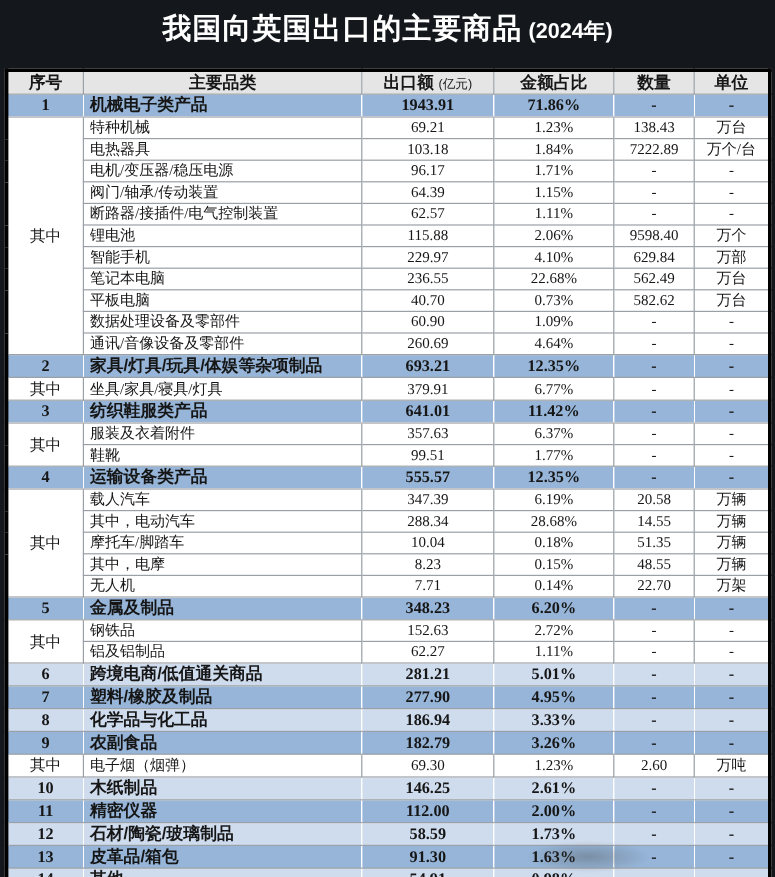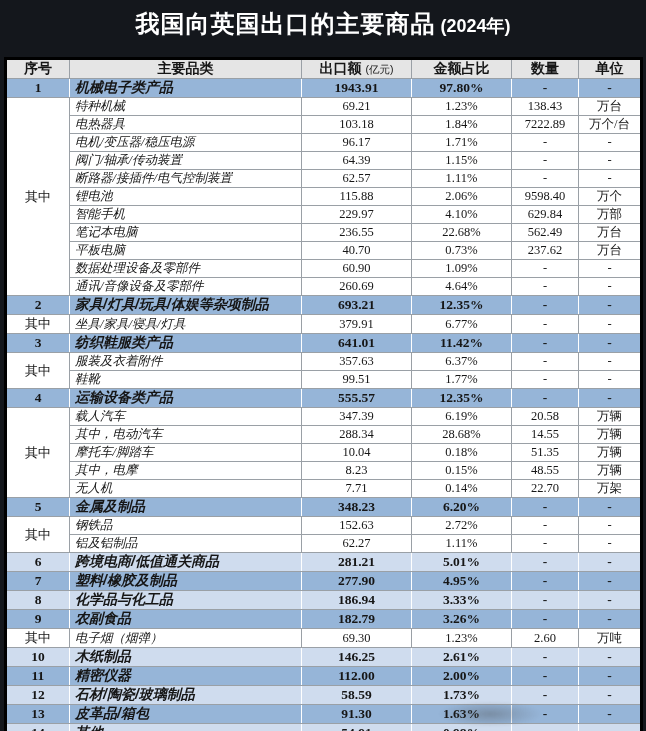--- a/index.html
+++ b/index.html
@@ -8,21 +8,21 @@
     color:var(--title-text,#fff);font-family:"Liberation Sans",sans-serif;font-weight:700;}
   .title-main{font-size:24px;letter-spacing:1px;}
   .title-suffix{font-size:18px;margin-left:5px;}
   table.exports{position:absolute;left:4px;top:57px;width:636px;height:668px;
     border-collapse:collapse;table-layout:fixed;background:#fff;border:3px solid #000;}
   th,td{border:1px solid var(--border,#9aa0a6);padding:0 2px;font-size:12.5px;color:#161616;
     text-align:center;overflow:hidden;white-space:nowrap;height:15px;
     font-family:"Liberation Serif","DejaVu Serif",serif;}
   th{font-family:"Liberation Sans",sans-serif;font-weight:700;font-size:14px;background:#e5e5e5;}
   .th-sub{font-size:10.5px;font-weight:400;}
-  td.c-name{text-align:left;padding-left:5px;font-style:italic;}
+  td.c-name{text-align:left;padding-left:5px;}
   td.c-lead{font-size:13px;}
   tr.r-cat td,tr.r-catl td,tr.r-total td{font-weight:700;font-size:13.5px;
     border-left-color:transparent;border-right-color:transparent;}
   tr.r-cat td{background:var(--category-row,#96B5D8);}
   tr.r-catl td{background:var(--category-row-light,#CFDCEE);}
   tr.r-cat td.c-name,tr.r-catl td.c-name,tr.r-total td.c-label{
     font-family:"Liberation Sans",sans-serif;font-size:14px;}
   .watermark{position:absolute;left:438px;top:701px;width:104px;height:26px;border-radius:50%;
     background:radial-gradient(ellipse,rgba(70,70,70,.35),rgba(70,70,70,0) 70%);
     filter:blur(1px);pointer-events:none;}
@@ -52,21 +52,21 @@
         <th>金额占比</th>
         <th>数量</th>
         <th>单位</th>
       </tr>
     </thead>
     <tbody>
         <tr class="r-cat">
           <td class="c-no">1</td>
           <td class="c-name">机械电子类产品</td>
           <td class="c-val">1943.91</td>
-          <td class="c-pct">97.80%</td>
+          <td class="c-pct">71.86%</td>
           <td class="c-qty">-</td>
           <td class="c-unit">-</td>
         </tr>
         <tr class="r-sub">
           <td class="c-no c-lead" rowspan="11">其中</td>
           <td class="c-name">特种机械</td>
           <td class="c-val">69.21</td>
           <td class="c-pct">1.23%</td>
           <td class="c-qty">138.43</td>
           <td class="c-unit">万台</td>
@@ -117,21 +117,21 @@
           <td class="c-name">笔记本电脑</td>
           <td class="c-val">236.55</td>
           <td class="c-pct">22.68%</td>
           <td class="c-qty">562.49</td>
           <td class="c-unit">万台</td>
         </tr>
         <tr class="r-sub">
           <td class="c-name">平板电脑</td>
           <td class="c-val">40.70</td>
           <td class="c-pct">0.73%</td>
-          <td class="c-qty">237.62</td>
+          <td class="c-qty">582.62</td>
           <td class="c-unit">万台</td>
         </tr>
         <tr class="r-sub">
           <td class="c-name">数据处理设备及零部件</td>
           <td class="c-val">60.90</td>
           <td class="c-pct">1.09%</td>
           <td class="c-qty">-</td>
           <td class="c-unit">-</td>
         </tr>
         <tr class="r-sub">

